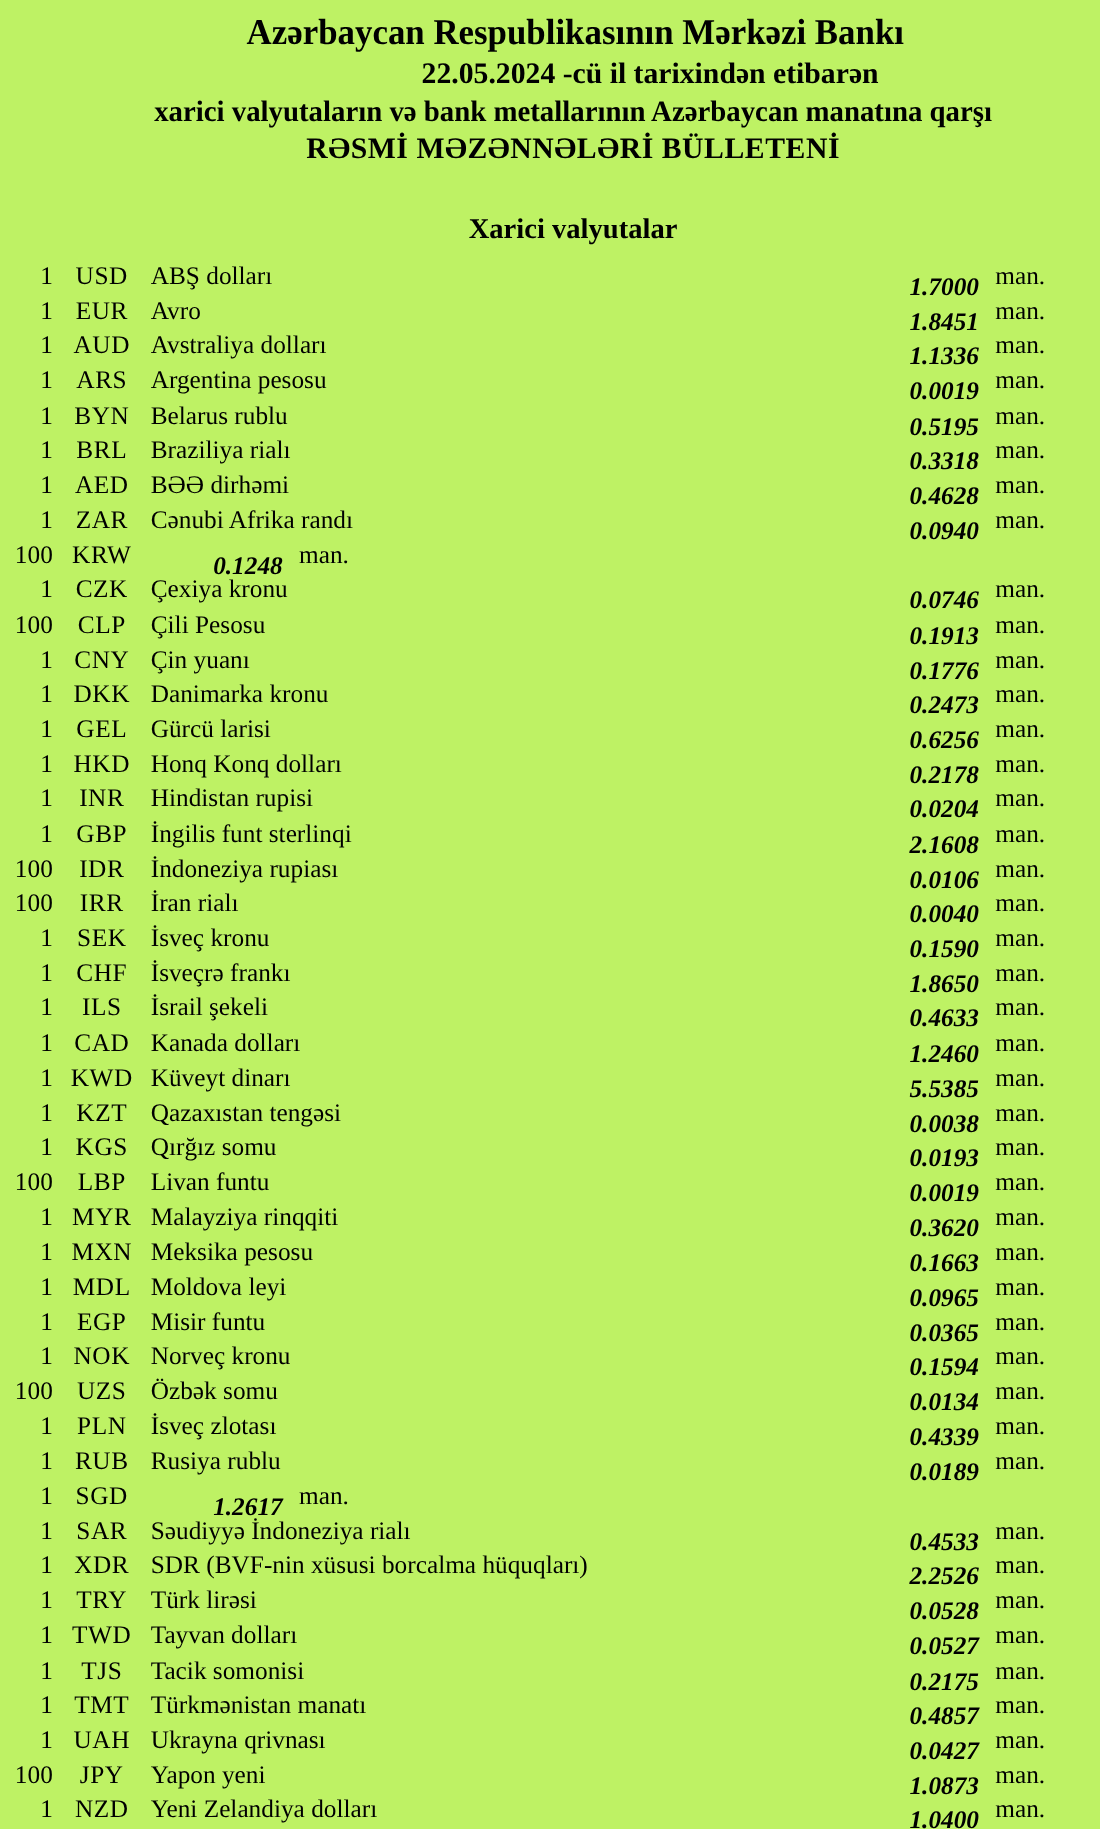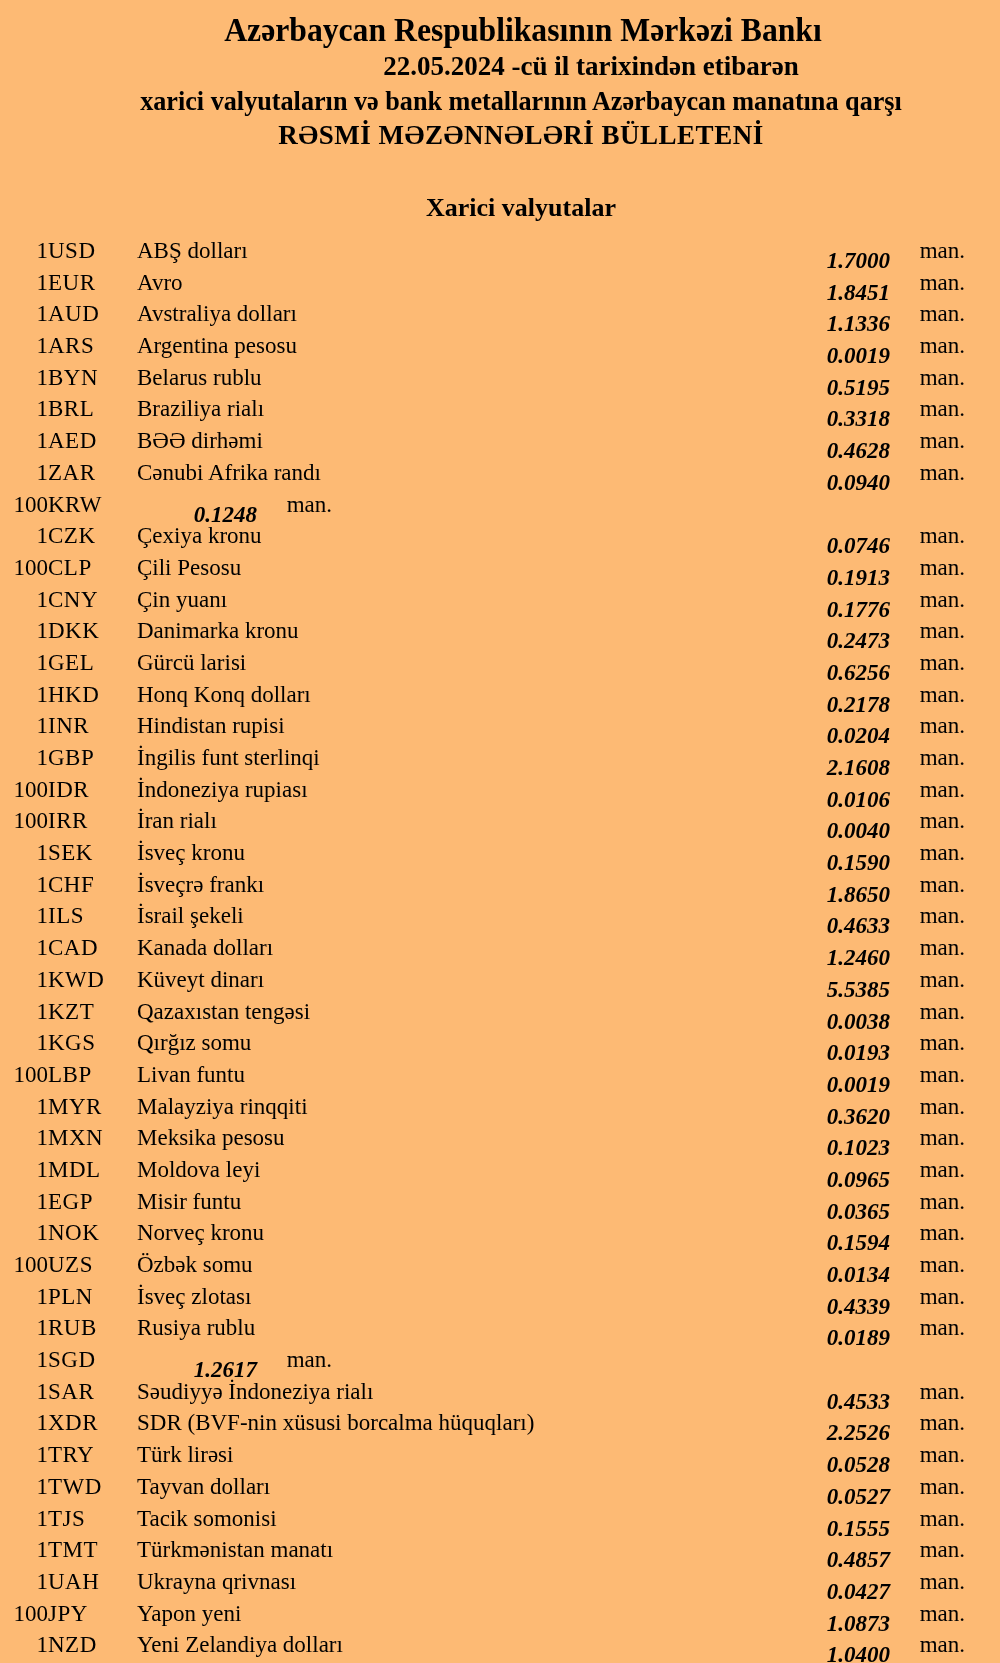--- a/index.html
+++ b/index.html
@@ -2,21 +2,21 @@
 <html><head>
 <meta charset="utf-8">
 <style>
   html, body { margin: 0; padding: 0; }
   body { background: #ffffff; }
   .page {
     position: relative;
     width: 1000px;
     height: 1663px;
     margin: 0 auto;
-    background: #fdba74;
+    background: #bef264;
     color: #000000;
     font-family: "Liberation Serif", serif;
     overflow: hidden;
   }
   
   .hdr { text-align: center; }
   .hdr-title {
     padding-top: 12px;
     font-size: 33px;
     line-height: 36px;
@@ -59,30 +59,30 @@
   }
   .row {
     display: flex;
     align-items: center;
     height: 31.7px;
     font-size: 23px;
     line-height: 31.7px;
     white-space: nowrap;
   }
   .col-qty  { width: 48px;  text-align: right; flex: none; }
-  .col-code { width: 89px;  text-align: left; flex: none; letter-spacing: 0.5px; }
+  .col-code { width: 89px;  text-align: center; flex: none; letter-spacing: 0.5px; }
   .col-name { flex: 1 1 auto; text-align: left; overflow: hidden; }
   .col-rate {
     width: 120px; flex: none;
     text-align: right;
     font-weight: bold;
     font-style: italic;
     margin-top: 20px;
   }
-  .col-unit { width: 75px; flex: none; text-align: right; }
+  .col-unit { width: 75px; flex: none; text-align: center; }
 </style>
 </head>
 <body>
 
 <div class="page">
 
   <div class="hdr">
     <div class="hdr-title">Azərbaycan Respublikasının Mərkəzi Bankı</div>
     <div class="hdr-line hdr-date">22.05.2024 -cü il tarixindən etibarən</div>
     <div class="hdr-line hdr-sub">xarici valyutaların və bank metallarının Azərbaycan manatına qarşı</div>
@@ -284,21 +284,21 @@
     <span class="col-qty">1</span>
     <span class="col-code">MYR</span>
     <span class="col-name">Malayziya rinqqiti</span>
     <span class="col-rate">0.3620</span>
     <span class="col-unit">man.</span>
   </div>
       <div class="row">
     <span class="col-qty">1</span>
     <span class="col-code">MXN</span>
     <span class="col-name">Meksika pesosu</span>
-    <span class="col-rate">0.1023</span>
+    <span class="col-rate">0.1663</span>
     <span class="col-unit">man.</span>
   </div>
       <div class="row">
     <span class="col-qty">1</span>
     <span class="col-code">MDL</span>
     <span class="col-name">Moldova leyi</span>
     <span class="col-rate">0.0965</span>
     <span class="col-unit">man.</span>
   </div>
       <div class="row">
@@ -367,21 +367,21 @@
     <span class="col-qty">1</span>
     <span class="col-code">TWD</span>
     <span class="col-name">Tayvan dolları</span>
     <span class="col-rate">0.0527</span>
     <span class="col-unit">man.</span>
   </div>
       <div class="row">
     <span class="col-qty">1</span>
     <span class="col-code">TJS</span>
     <span class="col-name">Tacik somonisi</span>
-    <span class="col-rate">0.1555</span>
+    <span class="col-rate">0.2175</span>
     <span class="col-unit">man.</span>
   </div>
       <div class="row">
     <span class="col-qty">1</span>
     <span class="col-code">TMT</span>
     <span class="col-name">Türkmənistan manatı</span>
     <span class="col-rate">0.4857</span>
     <span class="col-unit">man.</span>
   </div>
       <div class="row">

